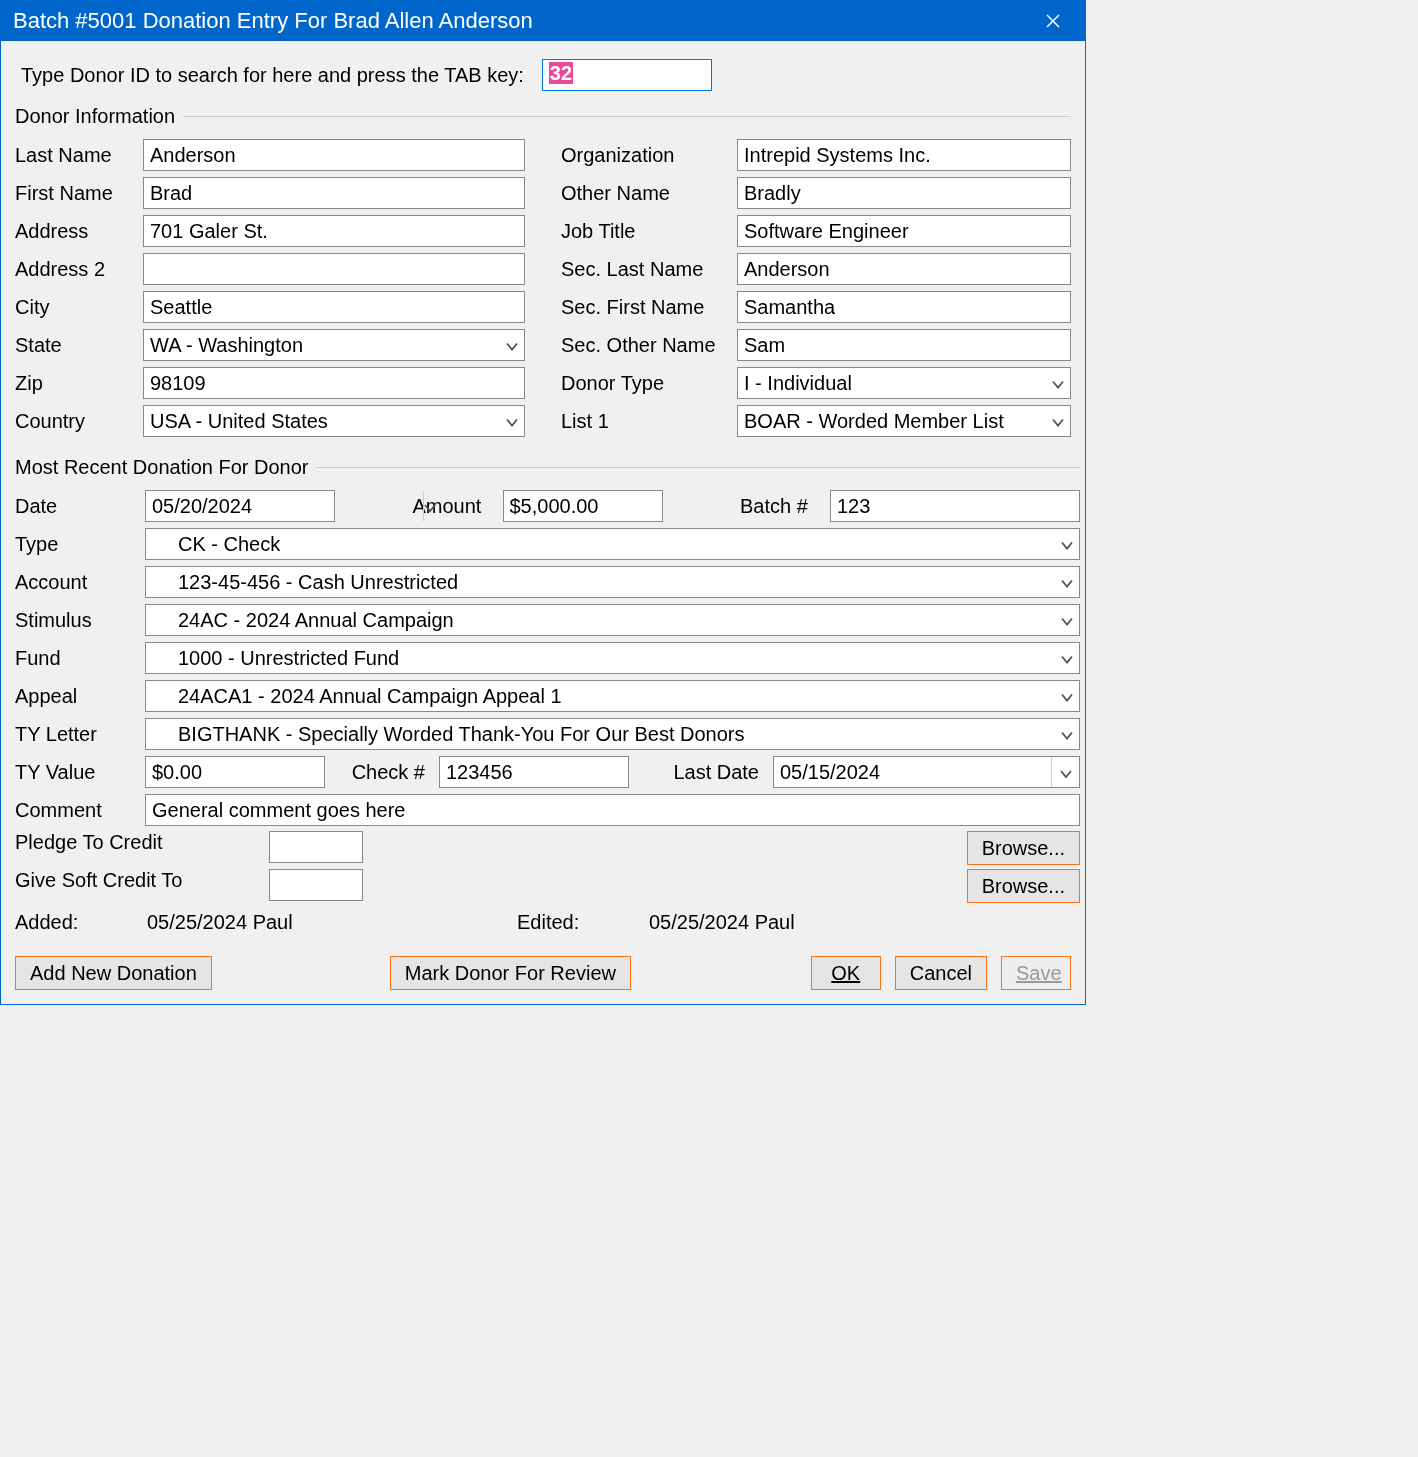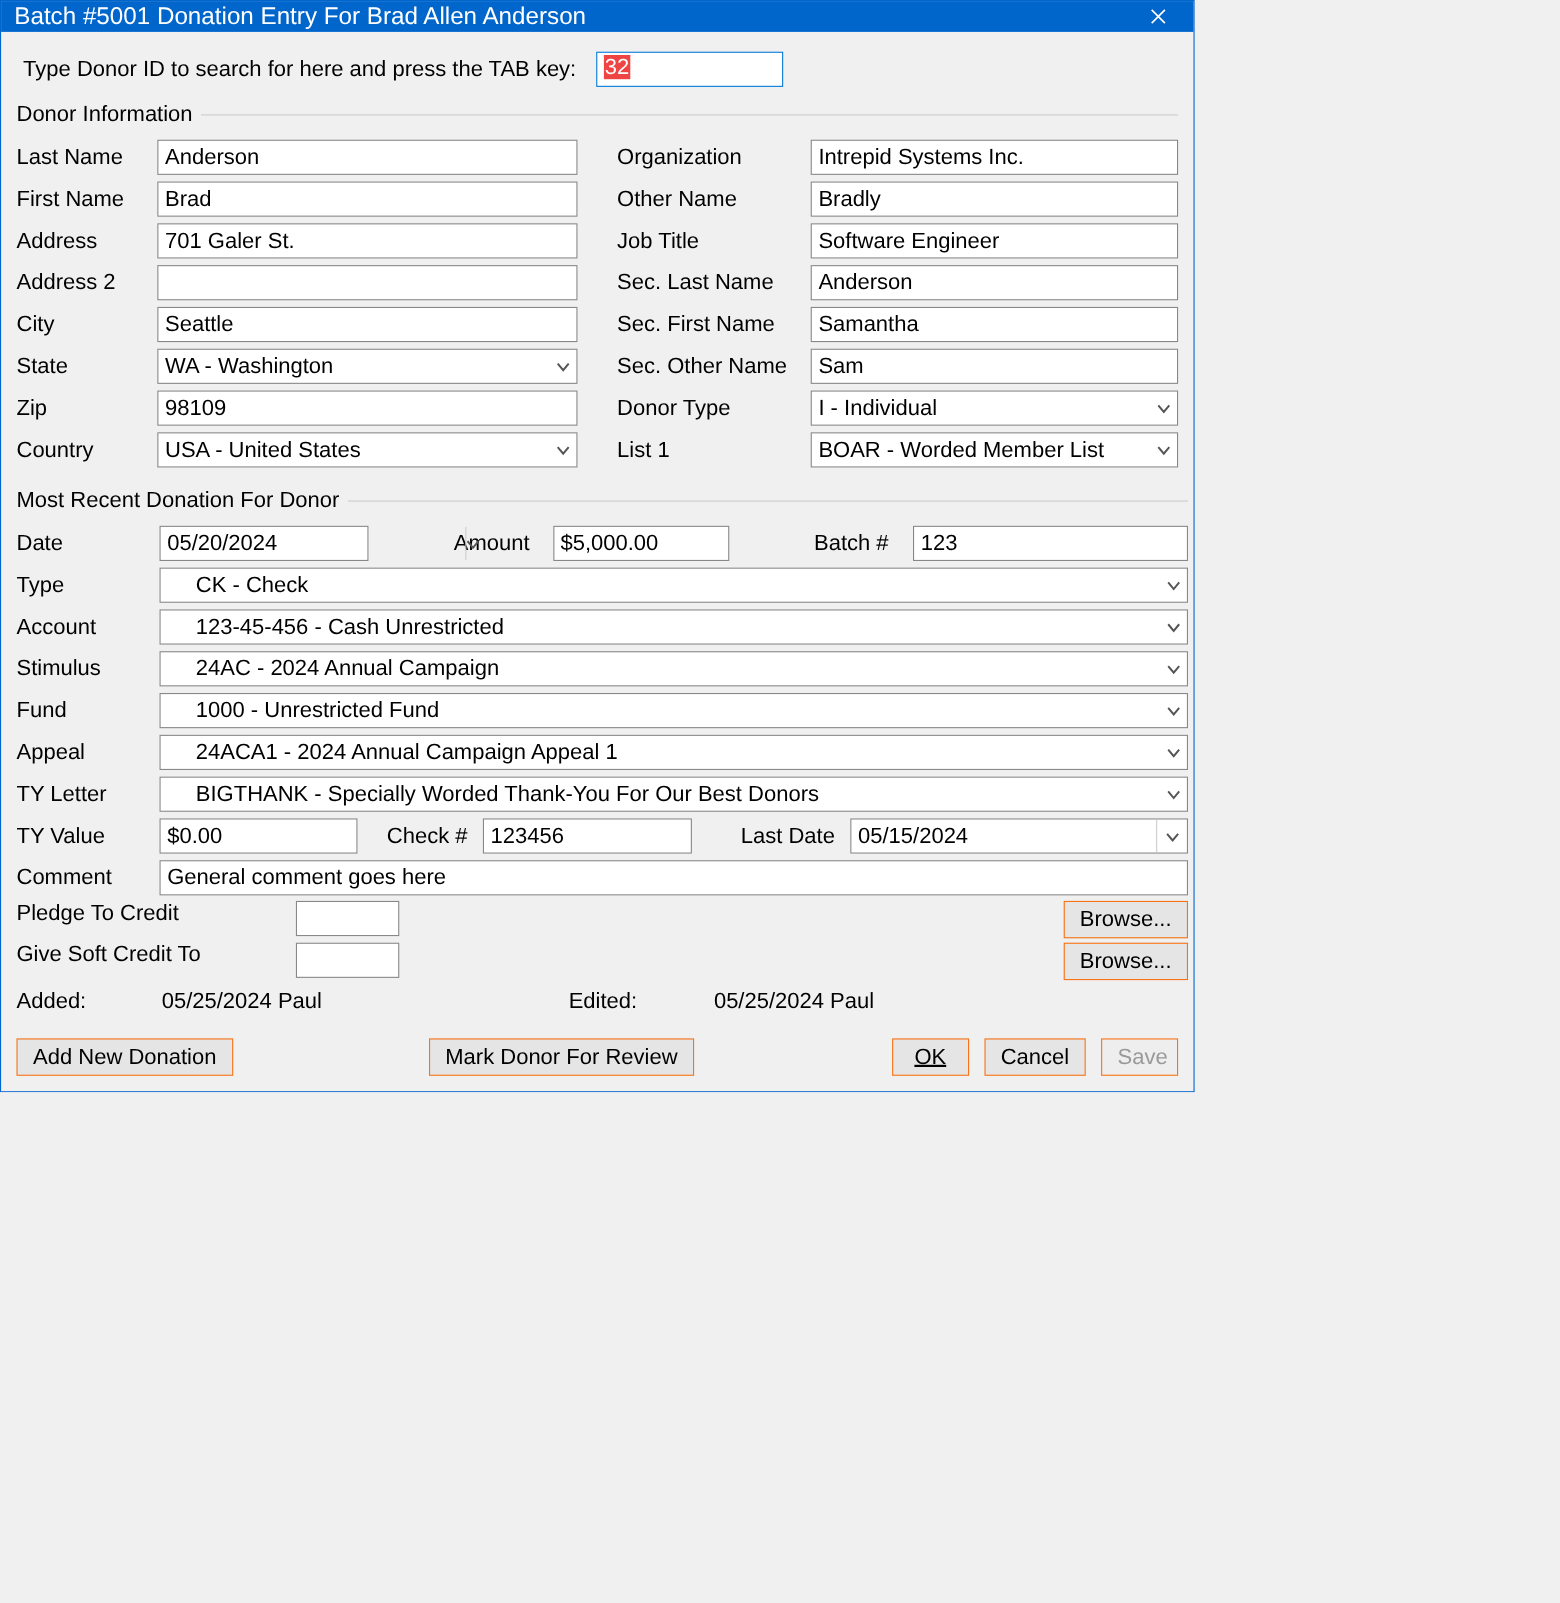--- a/index.html
+++ b/index.html
@@ -11,21 +11,21 @@
     color: #000;
   }
   .window {
     width: 1086px;
     background: #f0f0f0;
     border: 1px solid #0066cc;
   }
   .titlebar {
     background: #0066cc;
     color: #fff;
-    height: 28px;
+    height: 40px;
     display: flex;
     align-items: center;
     padding: 0 12px;
     font-size: 22px;
   }
   .titlebar .title { flex: 1; }
   .titlebar .close {
     width: 40px; height: 40px;
     display: flex; align-items: center; justify-content: center;
     cursor: pointer;
@@ -38,22 +38,23 @@
     gap: 18px;
   }
   .search-input {
     width: 170px; height: 32px;
     border: 1px solid #0078d7;
     padding: 2px 6px;
     font-size: 20px;
     background: #fff;
   }
   .search-input .sel {
-    background: #ef4444; color: #fff;
+    background: #ec4899; color: #fff;
     padding: 0 1px;
+    font-weight: bold;
   }
   fieldset {
     border: none;
     border-top: 1px solid #ccc;
     margin: 0 0 10px 0;
     padding: 0;
   }
   legend {
     font-size: 20px;
     padding-right: 8px;
@@ -135,21 +136,21 @@
   .drow .wide { flex: 1; padding-left: 32px; }
   .btn {
     height: 34px;
     border: 1px solid #f97316;
     background: #e5e5e5;
     padding: 0 14px;
     font-size: 20px;
     font-family: inherit;
     cursor: pointer;
   }
-  .btn:disabled { color:#999; background:#eee; }
+  .btn:disabled { color:#999; background:#eee;text-decoration:underline; }
   .underline-first::first-letter { text-decoration: underline; }
   .footer {
     display:flex; gap: 14px;
     margin-top: 18px;
     align-items:center;
   }
   .footer .spacer { flex:1; }
   .small-input {
     width: 94px; height: 32px;
     border: 1px solid #888;

